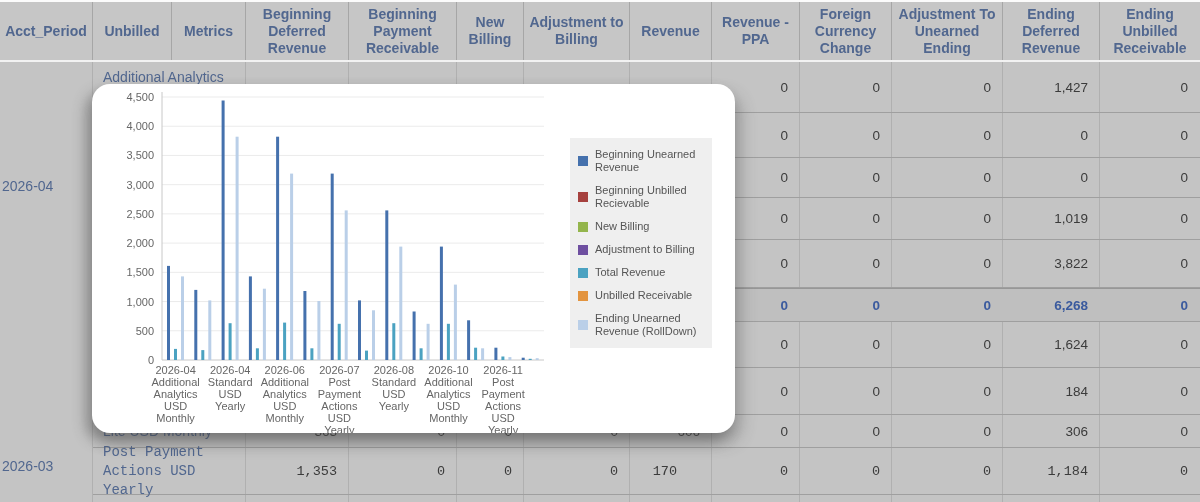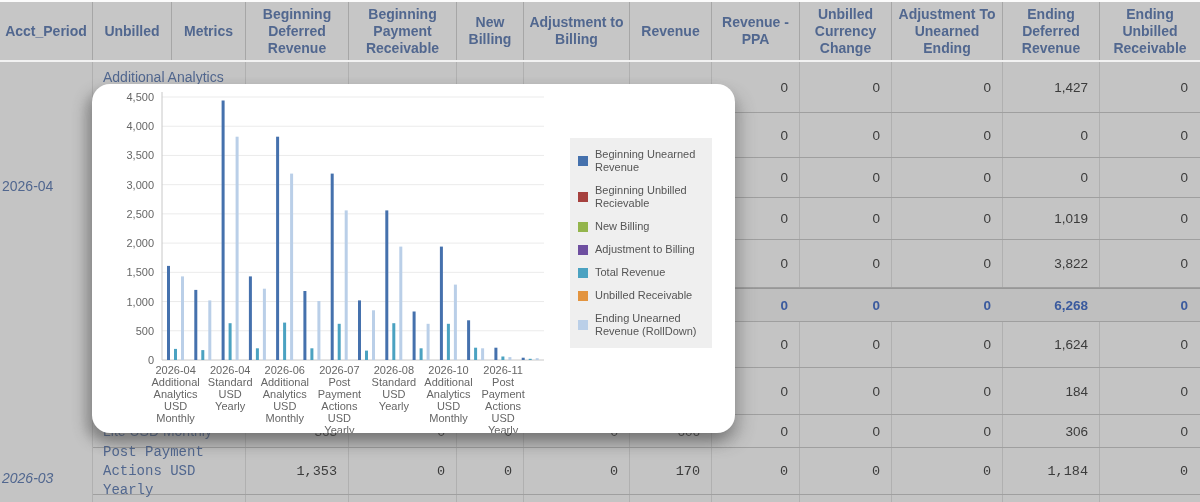--- a/index.html
+++ b/index.html
@@ -47,40 +47,40 @@
     <div class="hdr-row" id="hdr">
         <div class="hdr-cell" style="width: 93px;">Acct_Period</div>
         <div class="hdr-cell" style="width: 79px;">Unbilled</div>
         <div class="hdr-cell" style="width: 74px;">Metrics</div>
         <div class="hdr-cell" style="width: 103px;">Beginning Deferred Revenue</div>
         <div class="hdr-cell" style="width: 108px;">Beginning Payment Receivable</div>
         <div class="hdr-cell" style="width: 67px;">New Billing</div>
         <div class="hdr-cell" style="width: 106px;">Adjustment to Billing</div>
         <div class="hdr-cell" style="width: 82px;">Revenue</div>
         <div class="hdr-cell" style="width: 88px;">Revenue - PPA</div>
-        <div class="hdr-cell" style="width: 92px;">Unbilled Currency Change</div>
+        <div class="hdr-cell" style="width: 92px;">Foreign Currency Change</div>
         <div class="hdr-cell" style="width: 111px;">Adjustment To Unearned Ending</div>
         <div class="hdr-cell" style="width: 97px;">Ending Deferred Revenue</div>
         <div class="hdr-cell" style="width: 100px;">Ending Unbilled Receivable</div>
       </div>
     <div class="body" id="body">
         <div class="vline" style="left: 92px;"></div>
         <div class="vline" style="left: 245px;"></div>
         <div class="vline" style="left: 348px;"></div>
         <div class="vline" style="left: 456px;"></div>
         <div class="vline" style="left: 523px;"></div>
         <div class="vline" style="left: 629px;"></div>
         <div class="vline" style="left: 711px;"></div>
         <div class="vline" style="left: 799px;"></div>
         <div class="vline" style="left: 891px;"></div>
         <div class="vline" style="left: 1002px;"></div>
         <div class="vline" style="left: 1099px;"></div>
         <div class="period-col">
           <div class="period-label" style="top: 116px;">2026-04</div>
-          <div class="period-label" style="top: 408px; font-style: italic;">2026-03</div>
+          <div class="period-label" style="top: 396px;">2026-03</div>
         </div>
         <div class="row" style="top: 0px; height: 51px;">
           <div class="cell prod" style="left: 0px; width: 143px;">Additional Analytics USD Monthly</div>
           <div class="cell val" style="left: 153px; width: 103px;"></div>
           <div class="cell val" style="left: 256px; width: 108px;"></div>
           <div class="cell val" style="left: 364px; width: 67px;"></div>
           <div class="cell val" style="left: 431px; width: 106px;"></div>
           <div class="cell val" style="left: 537px; width: 82px;"></div>
           <div class="cell val" style="left: 619px; width: 88px;">0</div>
           <div class="cell val" style="left: 707px; width: 92px;">0</div>
@@ -191,21 +191,21 @@
           <div class="cell val" style="left: 799px; width: 111px;">0</div>
           <div class="cell val" style="left: 910px; width: 97px;">306</div>
           <div class="cell val" style="left: 1007px; width: 100px;">0</div>
         </div>
         <div class="row" style="top: 386px; height: 47px; font-family: Liberation Mono, monospace;">
           <div class="cell prod" style="left: 0px; width: 143px;">Post Payment Actions USD Yearly</div>
           <div class="cell val" style="left: 153px; width: 103px;">1,353</div>
           <div class="cell val" style="left: 256px; width: 108px;">0</div>
           <div class="cell val" style="left: 364px; width: 67px;">0</div>
           <div class="cell val" style="left: 431px; width: 106px;">0</div>
-          <div class="cell val" style="left: 537px; width: 82px;">170</div>
+          <div class="cell val" style="left: 514px; width: 82px;">170</div>
           <div class="cell val" style="left: 619px; width: 88px;">0</div>
           <div class="cell val" style="left: 707px; width: 92px;">0</div>
           <div class="cell val" style="left: 799px; width: 111px;">0</div>
           <div class="cell val" style="left: 910px; width: 97px;">1,184</div>
           <div class="cell val" style="left: 1007px; width: 100px;">0</div>
         </div>
         <div class="row partial" style="top: 433px; height: 7px;">
           <div class="cell prod" style="left: 0px; width: 143px;"></div>
           <div class="cell val" style="left: 153px; width: 103px;"></div>
           <div class="cell val" style="left: 256px; width: 108px;"></div>

